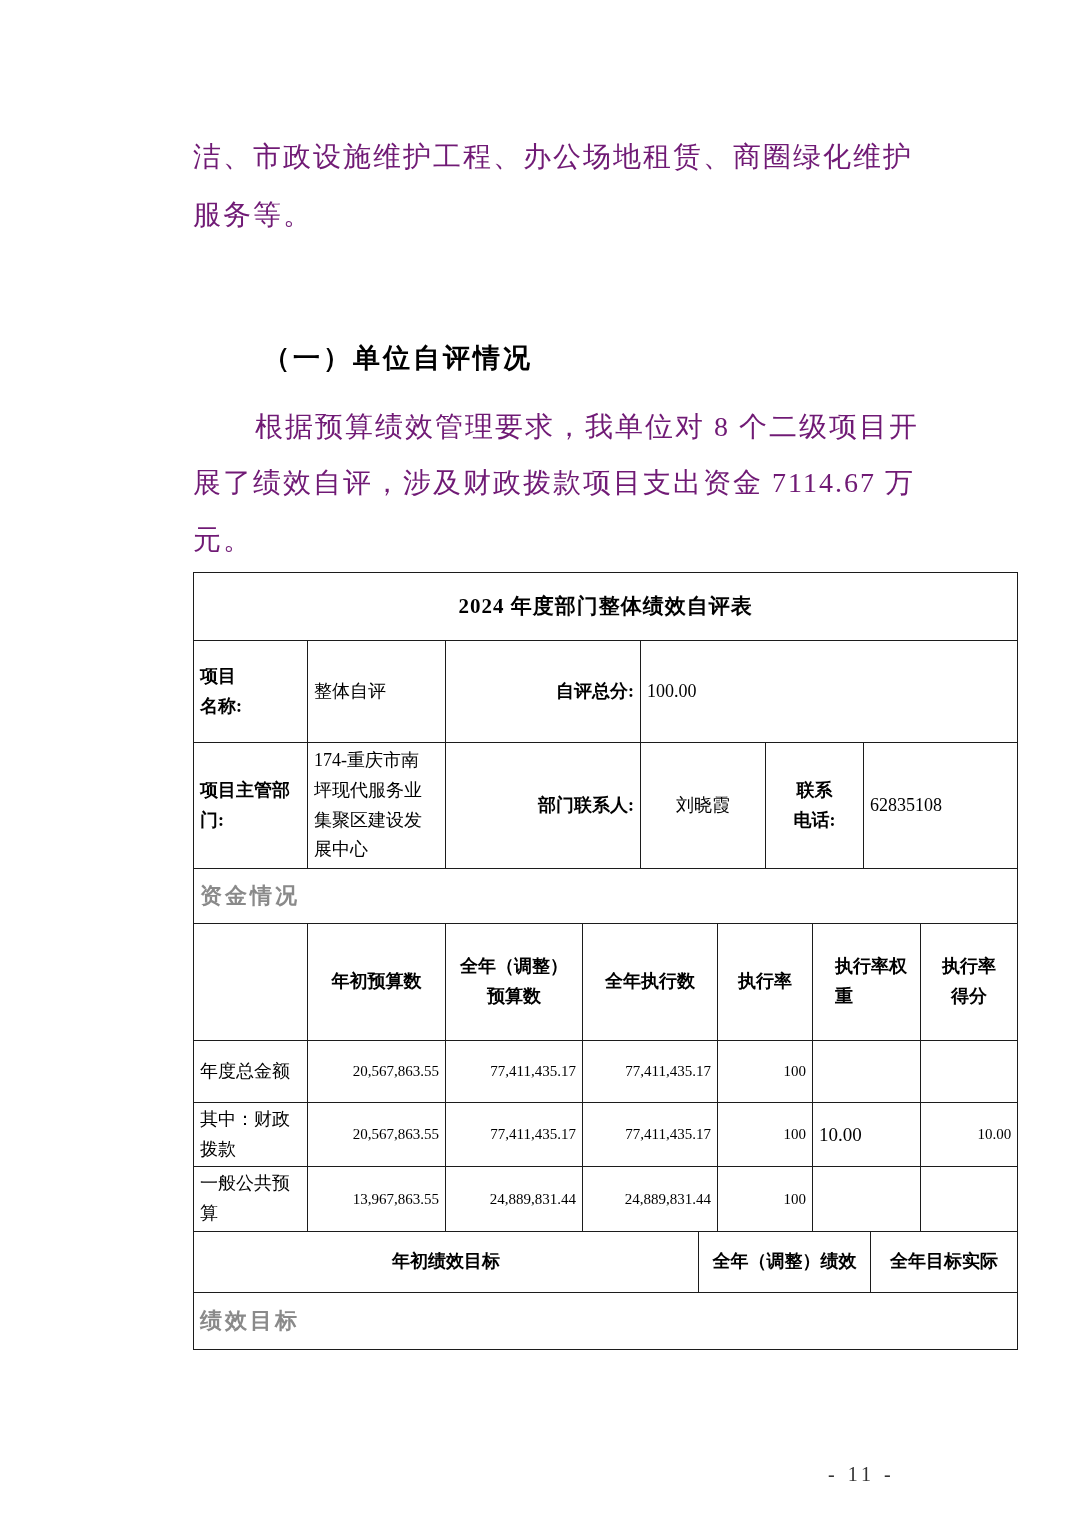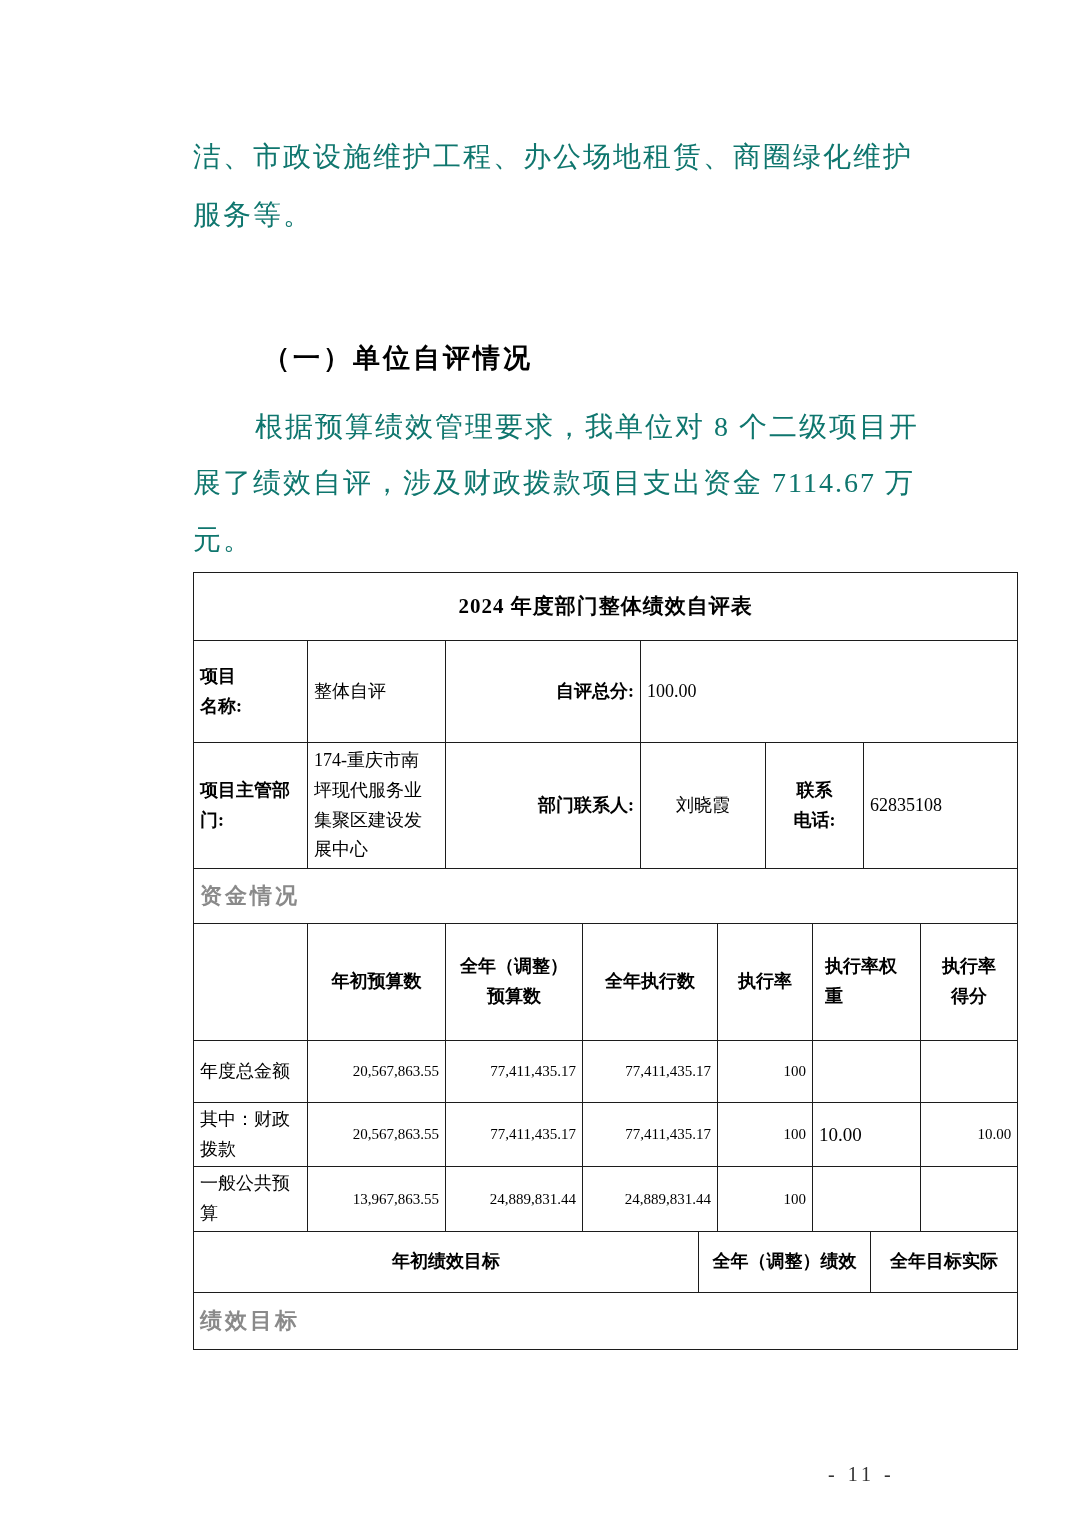--- a/index.html
+++ b/index.html
@@ -11,21 +11,21 @@
     background: #ffffff;
     overflow: hidden;
     font-family: "Liberation Serif", "DejaVu Serif", serif;
     color: #000000;
   }
   .abs { position: absolute; }
   .body-line {
     font-size: 28px;
     letter-spacing: 2px;
     white-space: nowrap;
-    color: #0f766e;
+    color: #701a75;
   }
   .h-section {
     font-family: "Liberation Sans", "DejaVu Sans", sans-serif;
     font-weight: bold;
     font-size: 29px;
     letter-spacing: 2px;
     white-space: nowrap;
     color: #000;
   }
   .h-subsection {
@@ -75,21 +75,21 @@
   }
   td.lbl { font-weight: bold; }
   td.a-left   { text-align: left; }
   td.a-right  { text-align: right; }
   td.a-center { text-align: center; }
   td.colhdr {
     font-weight: bold;
     text-align: center;
     line-height: 2.55;
   }
-  td.colhdr.a-left { text-align: left; padding-left: 12px; }
+  td.colhdr.a-left { text-align: left; padding-left: 22px; }
   td.num { text-align: right; padding-right: 11px; font-size: 15px; }
   td.num-left { text-align: left; padding-left: 9px; font-size: 19px; }
   td.row-label { text-align: left; padding-left: 7px; line-height: 1.7; }
   td.perf-hdr { font-weight: bold; text-align: center; }
   td.pad-l { padding-left: 12px; }
   td.pad-r { padding-right: 9px; }
   td.val-left { padding-left: 14px; }
 </style>
 </head>
 <body>

